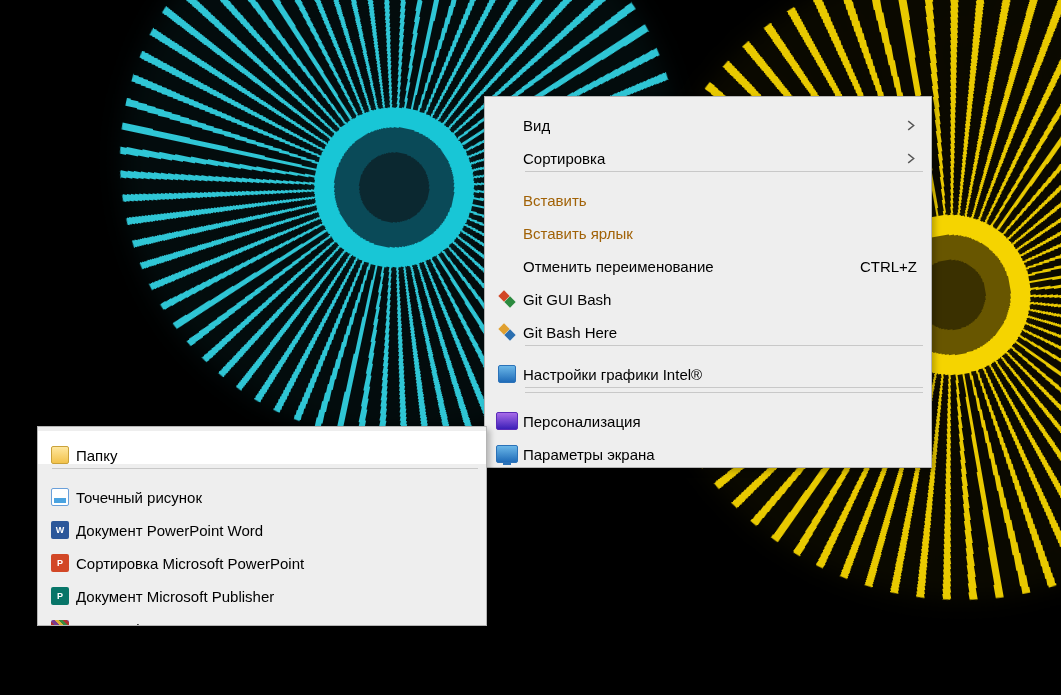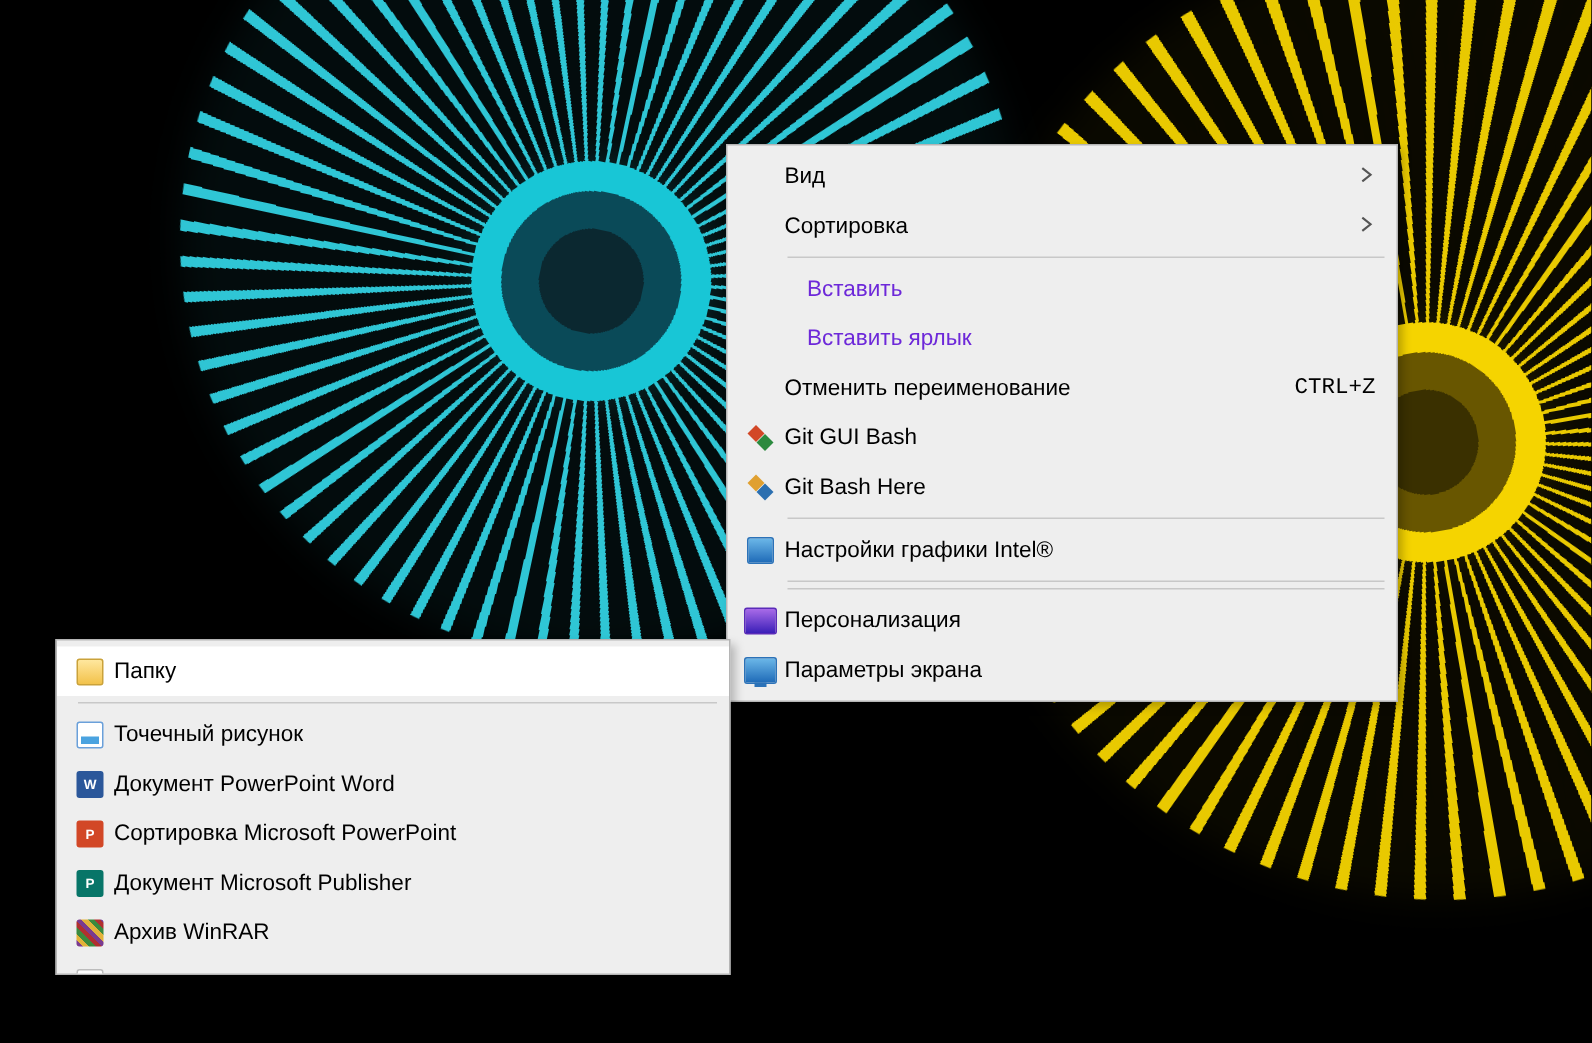--- a/index.html
+++ b/index.html
@@ -39,36 +39,36 @@
   
   .menu {
     position: absolute;
     background: #eeeeee;
     border: 1px solid #b5b5b5;
     box-shadow: 3px 3px 6px rgba(0,0,0,0.25);
     padding: 4px 0;
     box-sizing: border-box;
   }
   .menu.primary { left: 484px; top: 96px; width: 448px; }
-  .menu.sub     { left: 37px;  top: 426px; width: 450px; height:224px; overflow:hidden; }
+  .menu.sub     { left: 37px;  top: 426px; width: 450px; height:200px; overflow:hidden; }
 
   .row {
     display: flex;
-    align-items: center;
+    align-items: flex-end;
     height: 33px;
     padding: 0 14px 0 6px;
     color: #000;
     white-space: nowrap;
   }
   .row.hover { background: #ffffff; }
-  .row.disabled { color: #6d28d9; margin-left: 15px; }
+  .row.disabled { color: #a16207; }
 
   .icon-slot { width: 32px; display:flex; justify-content:center; align-items:center; flex: 0 0 32px; }
   .label { flex: 1 1 auto; }
-  .shortcut { flex: 0 0 auto; margin-left: 20px; color:#000;font-family:Liberation Mono, monospace; }
+  .shortcut { flex: 0 0 auto; margin-left: 20px; color:#000; }
   .arrow { flex:0 0 auto; margin-left:20px; color:#555; }
 
   .sep {
     height: 1px;
     margin: 4px 8px 4px 40px;
     background: #c8c8c8;
   }
   .menu.sub .sep { margin-left: 14px; }
 
   

